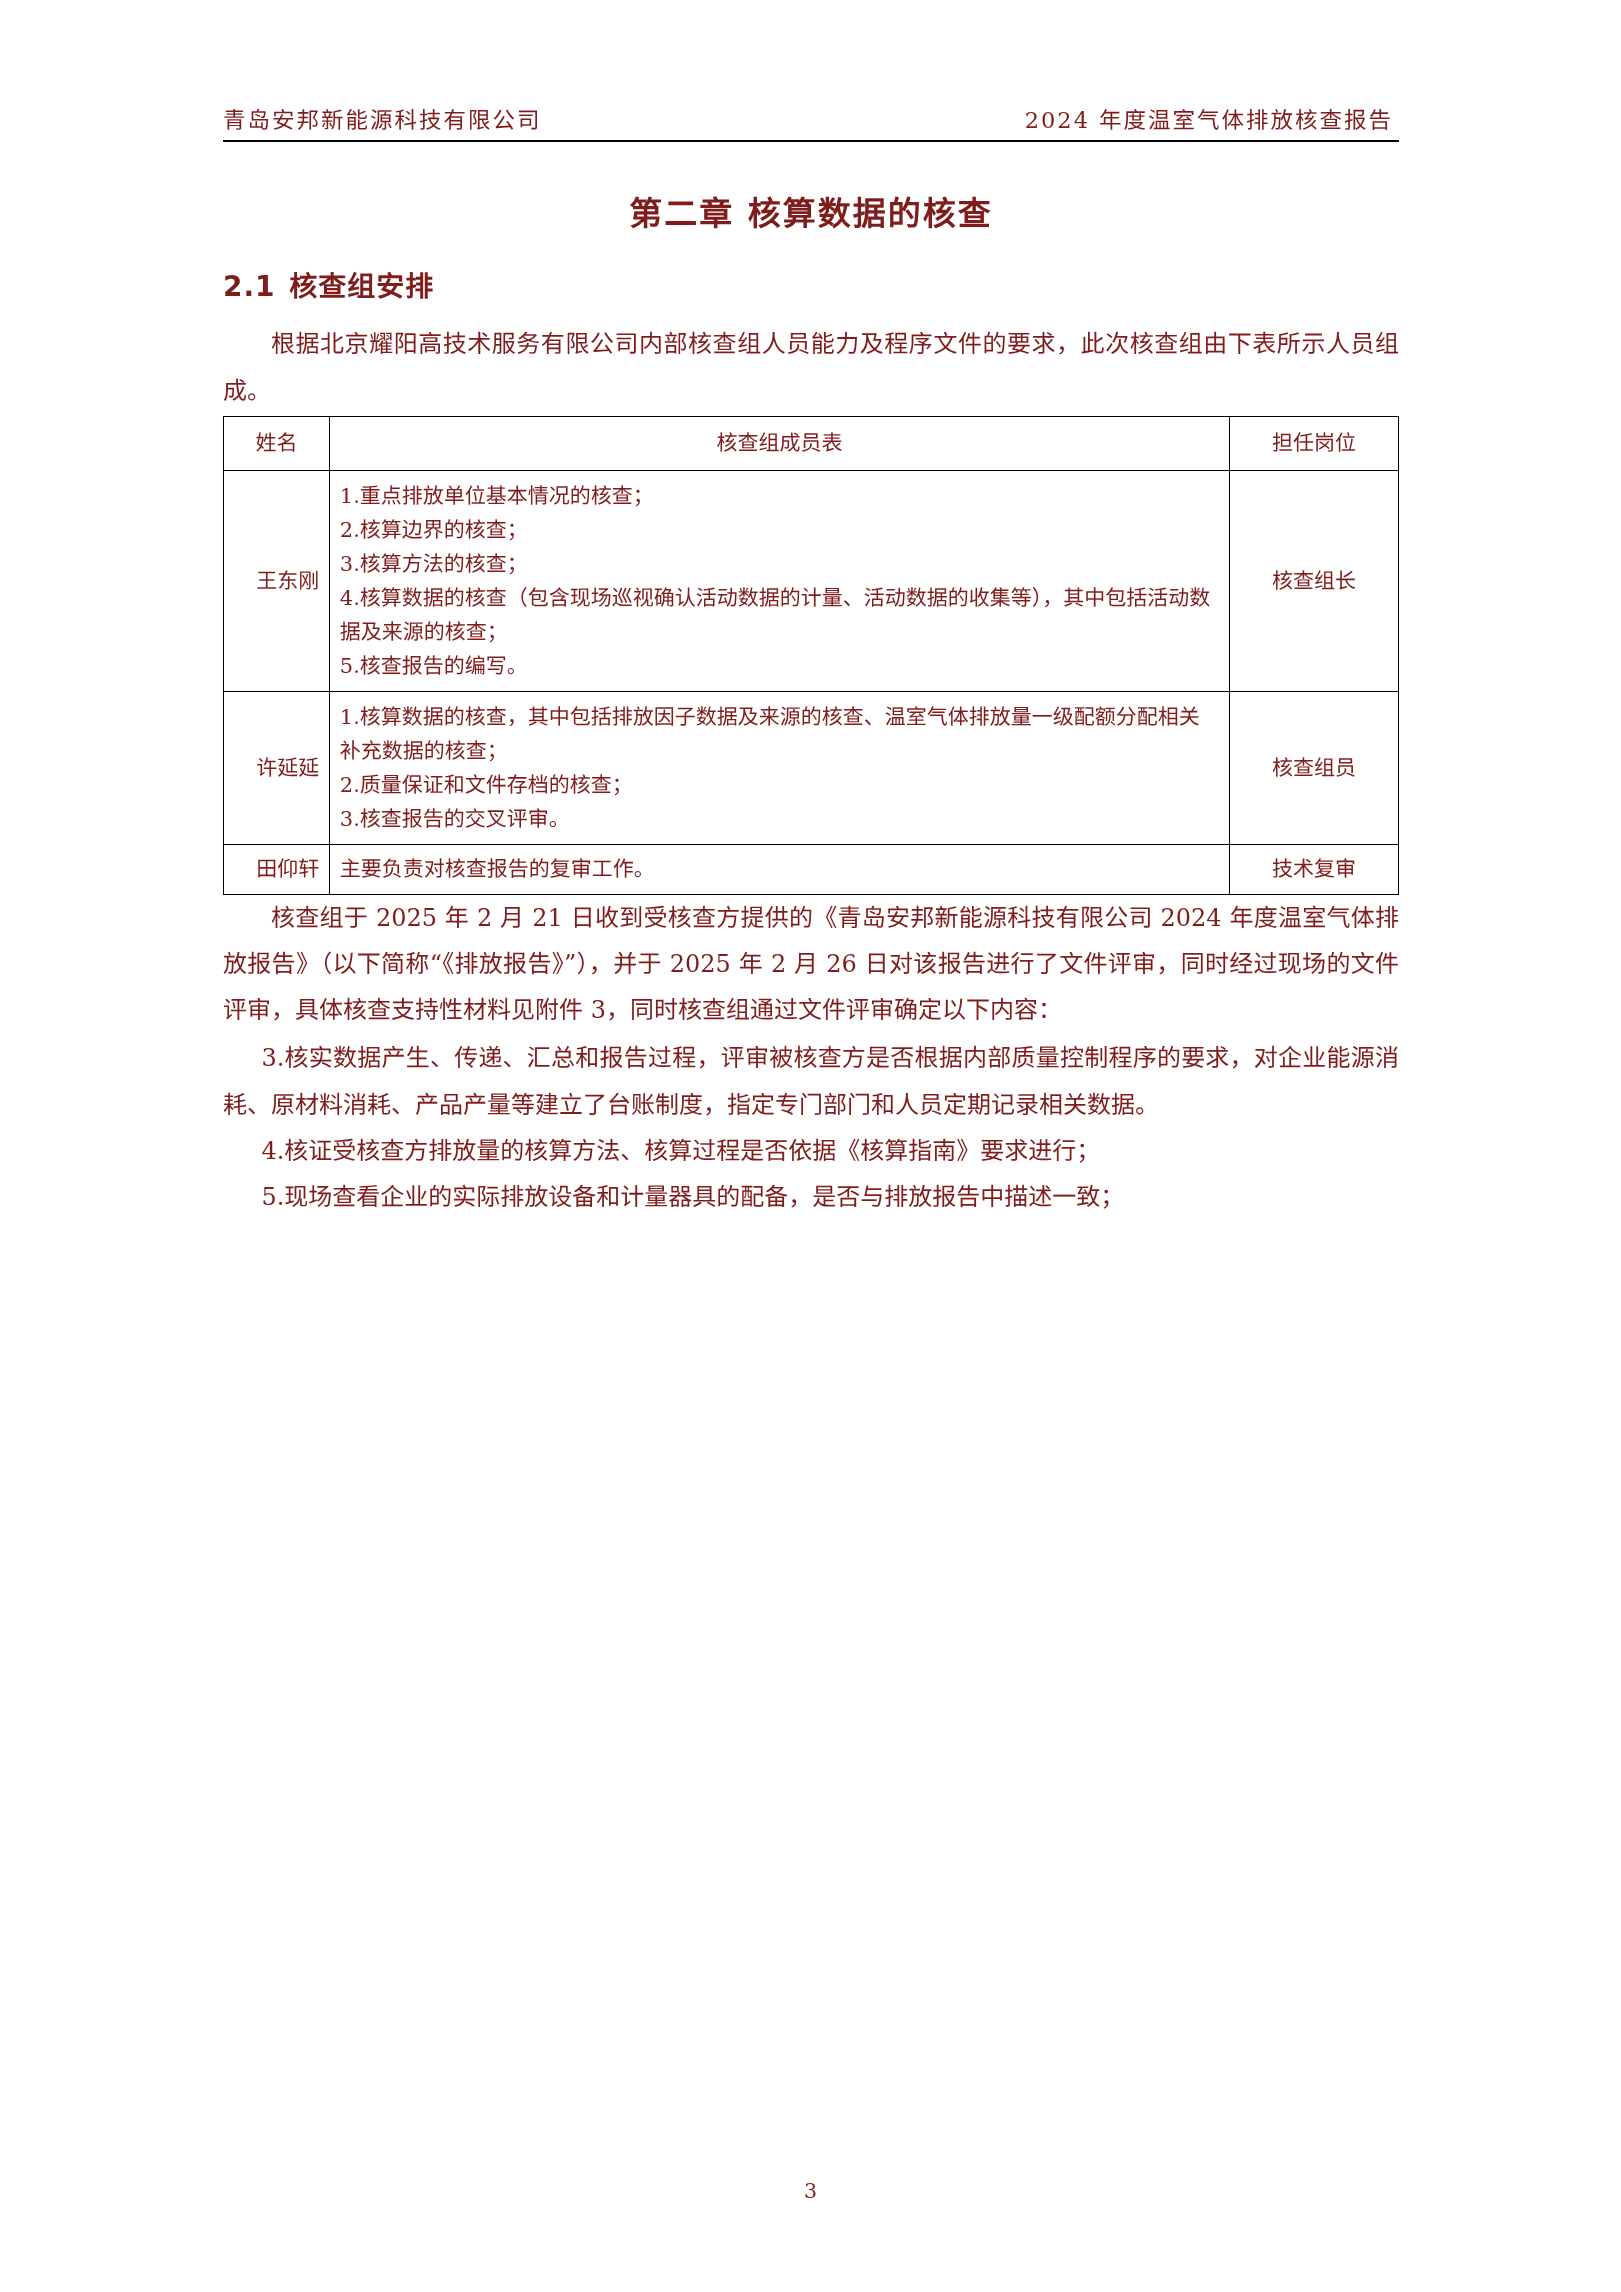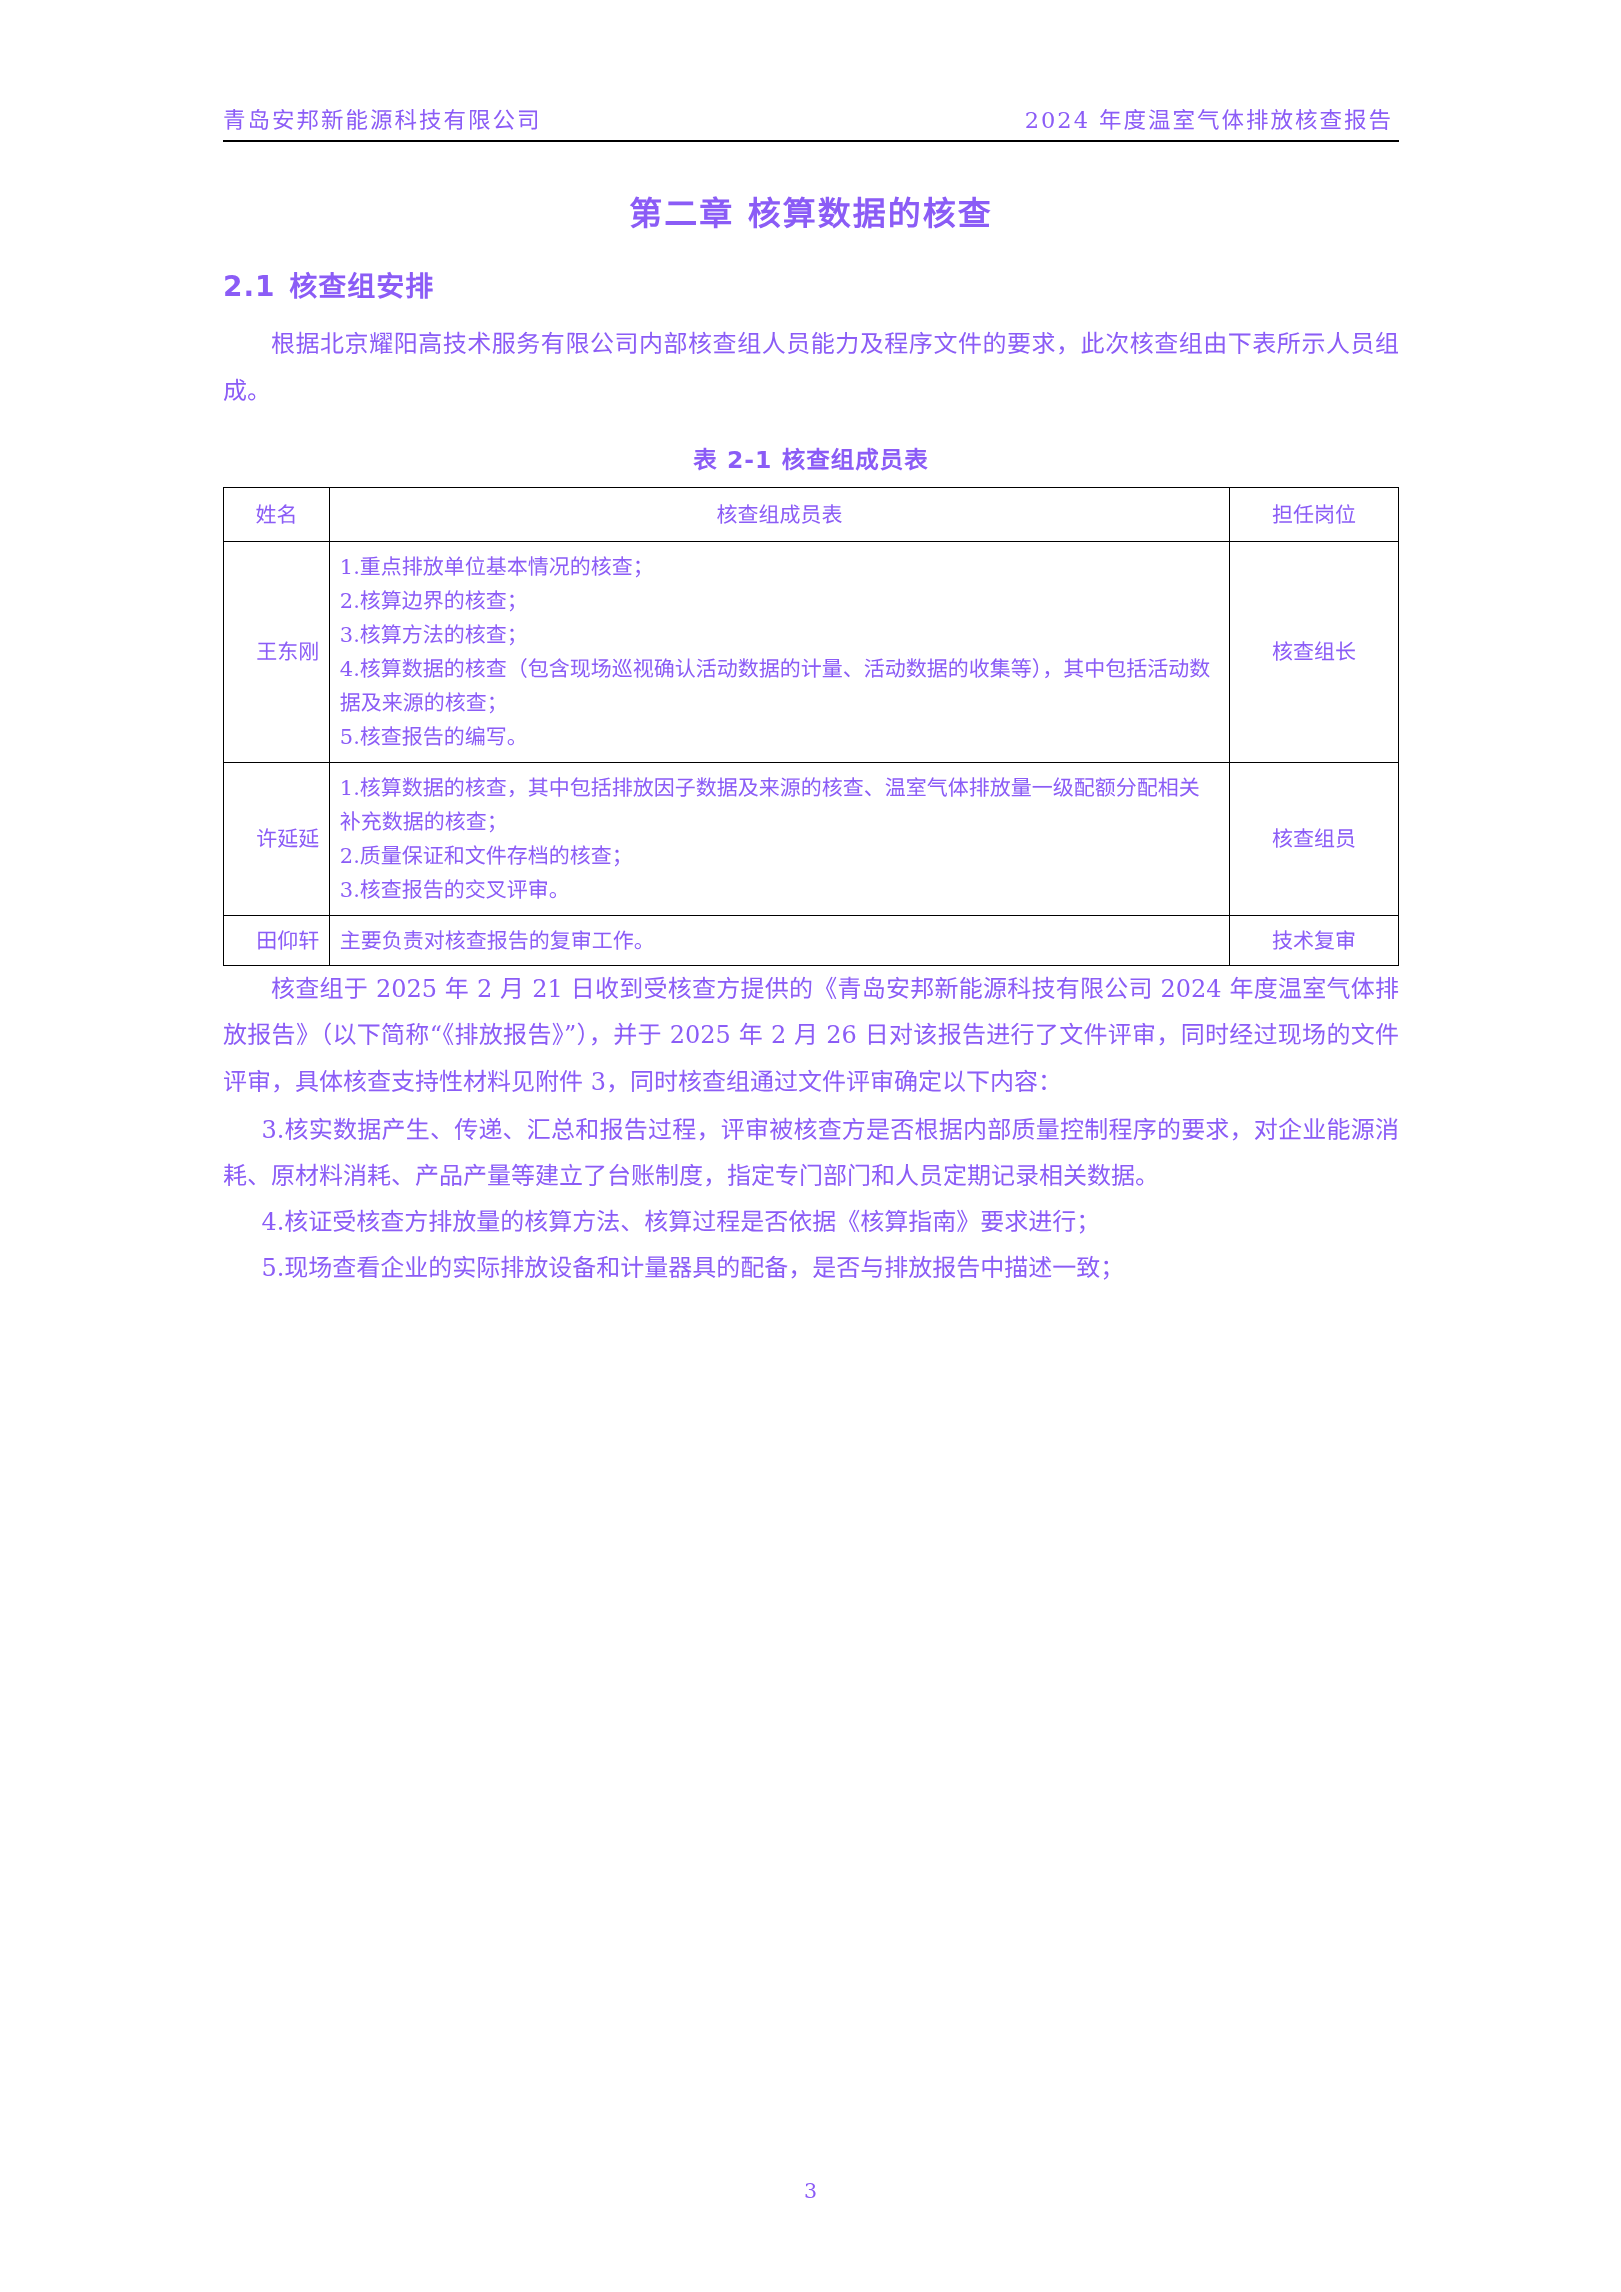--- a/index.html
+++ b/index.html
@@ -7,21 +7,21 @@
     padding: 0;
     background: #ffffff;
   }
   .page {
     position: relative;
     width: 1621px;
     height: 2293px;
     margin: 0 auto;
     background: #ffffff;
     font-family: "DejaVu Serif", "Liberation Serif", serif;
-    color: #8b5cf6;
+    color: #7f1d1d;
     box-sizing: border-box;
   }
   .content {
     position: absolute;
     left: 223px;
     top: 102px;
     width: 1176px;
   }
   
   .doc-header {
@@ -141,21 +141,20 @@
     </div>
 
     <h1 class="chapter-title">第二章 核算数据的核查</h1>
 
     <h2 class="section-title">
       <span class="sec-num">2.1</span><span>核查组安排</span>
     </h2>
 
     <p class="body-text">根据北京耀阳高技术服务有限公司内部核查组人员能力及程序文件的要求，此次核查组由下表所示人员组成。</p>
 
-    <div class="table-caption">表 2-1 核查组成员表</div>
 
     <table class="member-table">
       <colgroup>
         <col class="col-name">
         <col>
         <col class="col-role">
       </colgroup>
       <thead>
         <tr>
           <th>姓名</th>

